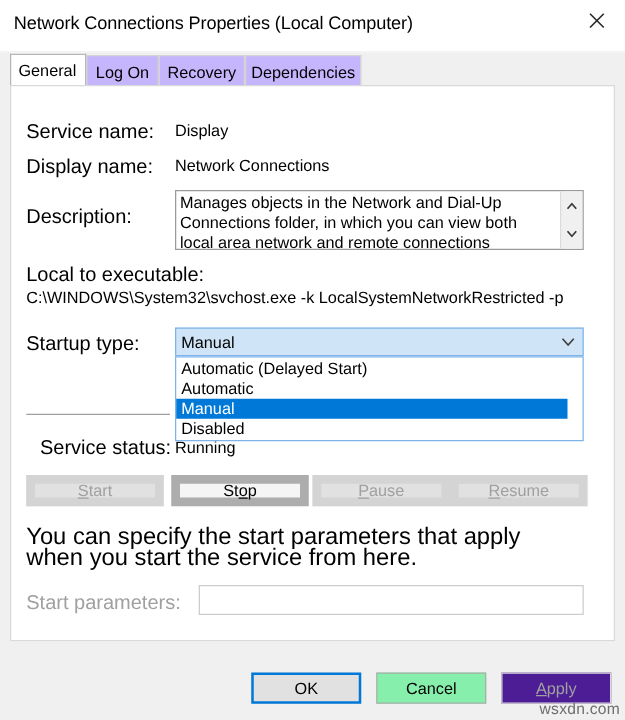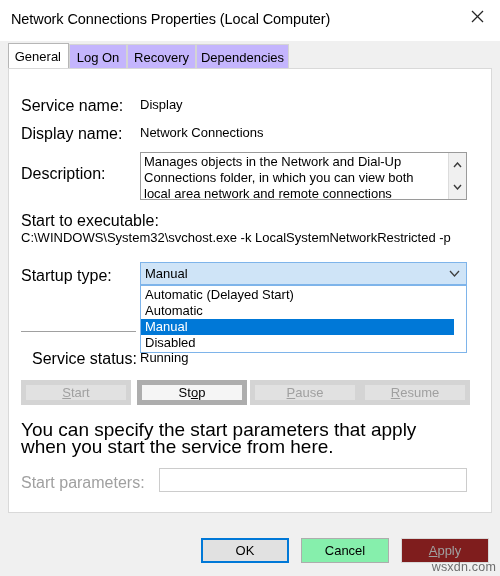--- a/index.html
+++ b/index.html
@@ -216,21 +216,21 @@
   #status-label { left: 32px; top: 350px; }
   #status-value { left: 140px; top: 350px; }
 
   
   .ctl-btn {
     position: absolute;
     top: 380px;
     width: 110px; height: 25px;
     box-sizing: border-box;
     background: #e1e1e1;
-    border: 5px solid #f97316;
+    border: 7px solid #f97316;
     font-size: 13px;
     color: #000000;
     display: flex;
     align-items: center;
     justify-content: center;
     cursor: pointer;
   }
   .ctl-btn.disabled {
     color: #a0a0a0;
     background: #e1e1e1;
@@ -286,21 +286,21 @@
   #btn-ok {
     left: 201px;
     border: 2px solid #0078d7;
     background: #e1e1e1;
   }
   #btn-cancel { left: 301px; }
   #btn-apply {
     left: 401px;
     color: #a0a0a0;
     border-color: #d8d8d8;
-    background: #7f1d1d;
+    background: #4c1d95;
     cursor: default;
   }
 
   #watermark {
     position: absolute;
     right: 4px; bottom: 2px;
     font-size: 12.5px;
     color: #6e6e6e;
     letter-spacing: 0.2px;
   }
@@ -353,21 +353,21 @@
         </svg>
       </div>
       <div class="sb-arrow down">
         <svg width="9" height="6" viewBox="0 0 9 6">
           <polyline points="1,1 4.5,5 8,1" fill="none" stroke="#3a3a3a" stroke-width="1.4"></polyline>
         </svg>
       </div>
     </div>
   </div>
 
-  <div class="lbl" id="path-label">Start to executable:</div>
+  <div class="lbl" id="path-label">Local to executable:</div>
   <div id="path-value">C:\WINDOWS\System32\svchost.exe -k LocalSystemNetworkRestricted -p</div>
 
   <div class="lbl" id="startup-label">Startup type:</div>
   <div id="startup-combo">
     <div id="startup-combo-text">Manual</div>
     <div id="startup-combo-arrow">
       <svg width="11" height="7" viewBox="0 0 11 7">
         <polyline points="1,1 5.5,6 10,1" fill="none" stroke="#3f3f3f" stroke-width="1.3"></polyline>
       </svg>
     </div>

